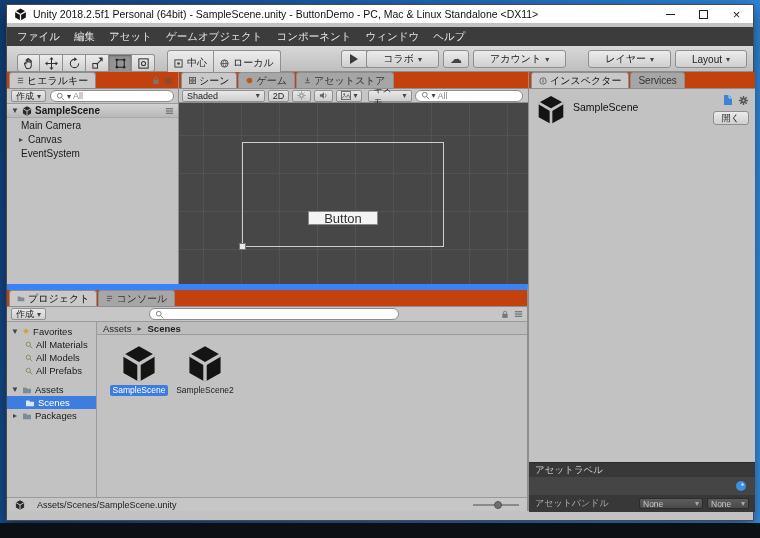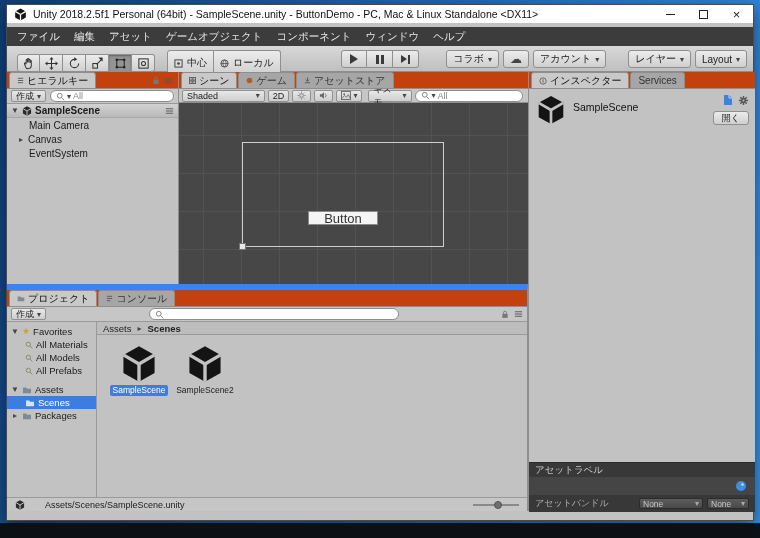--- a/index.html
+++ b/index.html
@@ -18,21 +18,21 @@
   .menubar{position:absolute;top:22px;left:0;width:100%;height:19px;background:#3c3c3c;display:flex;align-items:center;padding-left:3px;}
   .menu-item{color:#e8e8e8;font-size:10.5px;padding:0 7px;line-height:19px;cursor:default;}
   
   .toolbar{position:absolute;top:41px;left:0;width:100%;height:26px;background:linear-gradient(#d8d8d8,#bfbfbf);border-bottom:1px solid #8e8e8e;}
   .tb-left{position:absolute;left:10px;top:4px;display:flex;align-items:center;}
   .tool{width:23px;height:18px;background:linear-gradient(#ececec,#cfcfcf);border:1px solid #8f8f8f;border-left:none;display:flex;align-items:center;justify-content:center;}
   .tool:first-child{border-left:1px solid #8f8f8f;border-radius:3px 0 0 3px;}
   .tool:last-child{border-radius:0 3px 3px 0;}
   .tool.active{background:#949494;box-shadow:inset 0 1px 2px rgba(0,0,0,.35);}
   .btn{height:18px;background:linear-gradient(#ececec,#cfcfcf);border:1px solid #8f8f8f;border-radius:3px;display:flex;align-items:center;justify-content:center;font-size:10px;color:#222;}
-  .dd{padding:0 6px;gap:4px;}
+  .dd{padding:0 16px;gap:4px;}
   .caret{font-size:8px;color:#444;}
   .pivot-group{display:flex;margin-left:12px;}
   .pivot-group .btn{border-radius:0;border-left:none;padding:12px 6px;gap:4px;}
   .pivot-group .btn:first-child{border-left:1px solid #8f8f8f;border-radius:3px 0 0 3px;}
   .pivot-group .btn:last-child{border-radius:0 3px 3px 0;}
   .play-group{position:absolute;left:50%;top:4px;transform:translateX(-50%);display:flex;}
   .play-group .btn{width:26px;border-radius:0;border-left:none;}
   .play-group .btn:first-child{border-left:1px solid #8f8f8f;border-radius:3px 0 0 3px;}
   .play-group .btn:last-child{border-radius:0 3px 3px 0;}
   .play-tri{width:0;height:0;border-left:8px solid #3a3a3a;border-top:5px solid transparent;border-bottom:5px solid transparent;display:block;}
@@ -51,42 +51,42 @@
   .tabbar-icons{margin-left:auto;display:flex;align-items:center;gap:4px;padding:0 5px 3px 0;}
   
   .ptoolbar{height:15px;background:#c6c6c6;border-bottom:1px solid #9a9a9a;display:flex;align-items:center;padding:0 4px;gap:4px;}
   .mini-btn{height:12px;background:linear-gradient(#e8e8e8,#cecece);border:1px solid #919191;border-radius:2px;font-size:9px;color:#222;display:flex;align-items:center;padding:0 4px;gap:3px;}
   .search{background:#fff;border:1px solid #8e8e8e;border-radius:8px;height:12px;display:flex;align-items:center;font-size:9px;color:#888;padding:0 5px;gap:2px;}
   
   .hier{position:absolute;left:0;top:67px;width:172px;height:212px;background:#c2c2c2;border-right:1px solid #8e8e8e;}
   .row{height:14px;display:flex;align-items:center;font-size:10px;color:#1a1a1a;gap:3px;padding-left:4px;}
   .scene-row{background:linear-gradient(#d2d2d2,#b9b9b9);border-bottom:1px solid #a8a8a8;font-weight:bold;}
   .arr{font-size:8px;color:#444;width:8px;text-align:center;}
-  .indent1{padding-left:22px;}
+  .indent1{padding-left:14px;}
   
   .scenep{position:absolute;left:172px;top:67px;width:349px;height:212px;background:#c2c2c2;}
   .scn-toolbar{height:14px;background:#c6c6c6;border-bottom:1px solid #8e8e8e;display:flex;align-items:center;padding:0 3px;gap:3px;}
   .scn-btn{height:12px;background:linear-gradient(#e8e8e8,#cecece);border:1px solid #919191;border-radius:2px;font-size:9px;color:#222;display:flex;align-items:center;padding:0 4px;gap:2px;}
   .viewport{position:absolute;left:0;top:31px;right:0;bottom:0;background:#474747;background-image:linear-gradient(#525252 1px,transparent 1px),linear-gradient(90deg,#525252 1px,transparent 1px);background-size:38px 38px;background-position:-14px -6px;overflow:hidden;}
   .canvas-rect{position:absolute;left:63px;top:39px;width:202px;height:105px;border:1px solid rgba(240,240,240,.8);}
   .canvas-handle{position:absolute;left:-4px;bottom:-4px;width:7px;height:7px;background:#e8e8e8;border:1px solid #777;}
   .ui-button{position:absolute;left:129px;top:108px;width:70px;height:14px;background:#f4f4f4;border:1px solid #8a8a8a;display:flex;align-items:center;justify-content:center;font-size:13px;color:#333;}
   
   .proj{position:absolute;left:0;top:279px;width:521px;height:227px;background:#c2c2c2;border-top:6px solid #3b82f6;border-right:1px solid #8e8e8e;}
   .proj-body{position:absolute;left:0;top:32px;right:0;bottom:14px;display:flex;}
   .ptree{width:90px;border-right:1px solid #9a9a9a;padding-top:3px;}
   .ptree .row{height:13px;font-size:9.5px;}
   .row.sel{background:#3e7de0;color:#fff;}
   .pcontent{flex:1;display:flex;flex-direction:column;}
   .breadcrumb{height:13px;background:#bdbdbd;border-bottom:1px solid #9a9a9a;display:flex;align-items:center;font-size:9.5px;color:#222;padding-left:6px;gap:4px;}
   .files{flex:1;display:flex;align-items:flex-start;padding:10px 0 0 14px;gap:10px;}
   .file-tile{width:56px;display:flex;flex-direction:column;align-items:center;}
   .file-label{margin-top:2px;font-size:8.5px;color:#222;padding:1px 3px;border-radius:2px;line-height:9px;}
   .file-label.sel{background:#3e7de0;color:#fff;}
-  .statusbar{position:absolute;left:0;bottom:0;width:100%;height:14px;background:#c6c6c6;border-top:1px solid #9a9a9a;display:flex;align-items:center;padding:0 8px;gap:20px;font-size:9px;color:#222;}
+  .statusbar{position:absolute;left:0;bottom:0;width:100%;height:14px;background:#c6c6c6;border-top:1px solid #9a9a9a;display:flex;align-items:center;padding:0 8px;gap:12px;font-size:9px;color:#222;}
   .slider{margin-left:auto;display:flex;align-items:center;width:46px;position:relative;height:10px;}
   .slider .track{position:absolute;left:0;top:4.5px;width:100%;height:1.5px;background:#8a8a8a;}
   .slider .knob{position:absolute;left:45%;top:1px;width:8px;height:8px;border-radius:50%;background:#6f6f6f;border:1px solid #555;}
   
   .insp{position:absolute;left:521px;top:67px;width:227px;height:439px;background:#c2c2c2;border-left:1px solid #8e8e8e;}
   .insp-header{position:relative;height:40px;}
   .insp-name{position:absolute;left:44px;top:12px;font-size:10.5px;color:#111;}
   .insp-icons{position:absolute;right:6px;top:5px;display:flex;gap:5px;align-items:center;}
   .open-btn{position:absolute;right:6px;top:22px;height:14px;padding:0 8px;font-size:9px;}
   .asset-block{position:absolute;left:0;bottom:0;width:100%;height:49px;background:#454545;border-top:1px solid #2a2a2a;}

